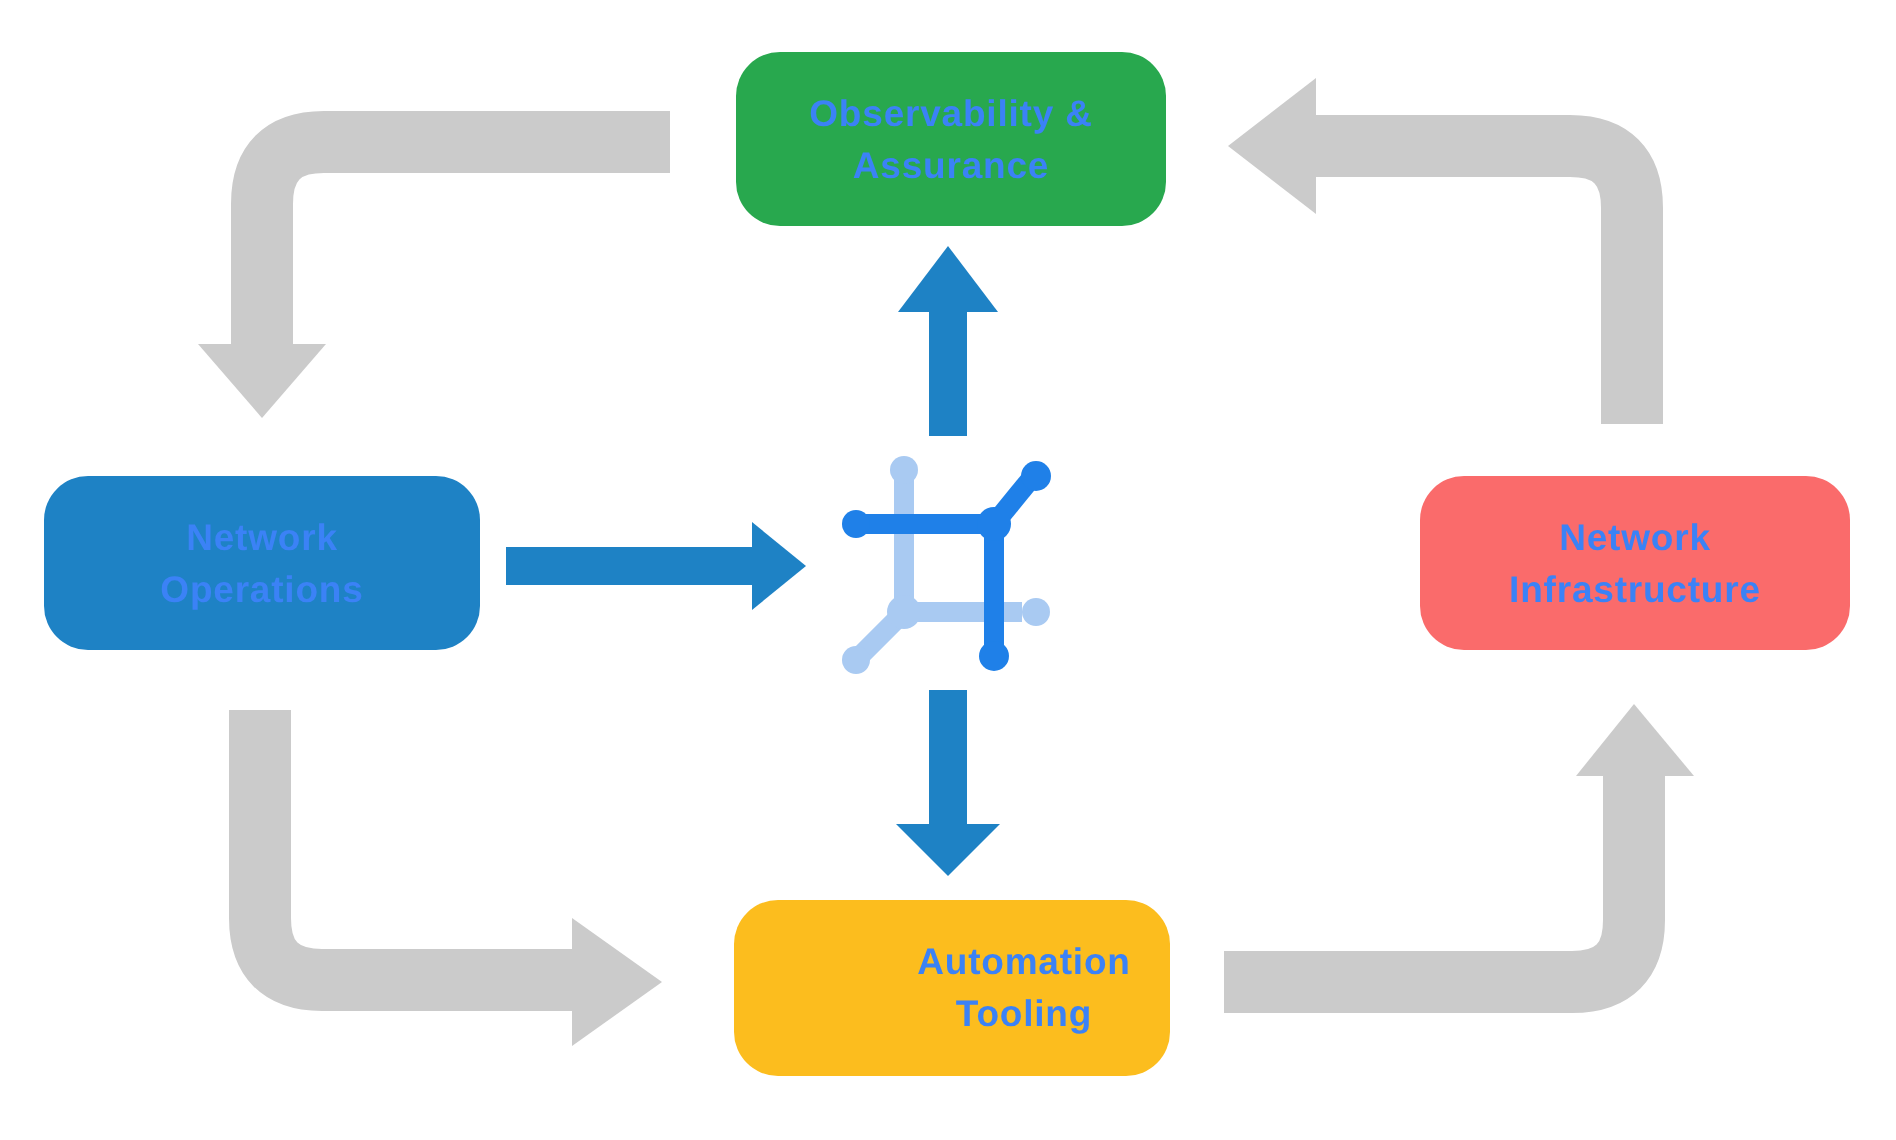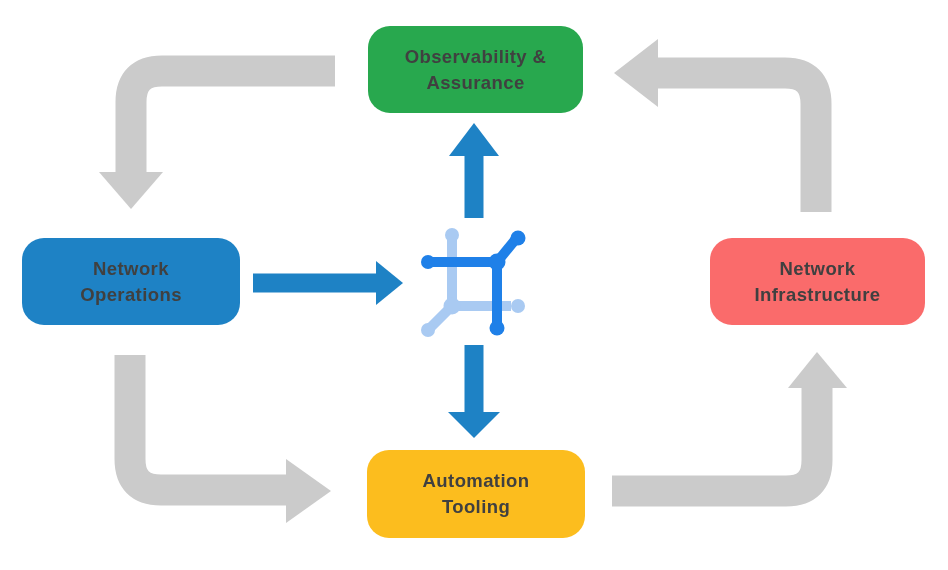--- a/index.html
+++ b/index.html
@@ -19,32 +19,32 @@
     position: absolute;
     left: 0;
     top: 0;
   }
   .node-label {
     position: absolute;
     display: flex;
     align-items: center;
     justify-content: center;
     text-align: center;
-    color: #404040;
+    color: #3b82f6;
     font-size: 18.5px;
     font-weight: 700;
     line-height: 26px;
     letter-spacing: 0.4px;
     white-space: pre-line;
     pointer-events: none;
   }
   .label-observability   { left: 368px; top: 26px;  width: 215px; height: 87px; }
   .label-operations      { left: 22px;  top: 238px; width: 218px; height: 87px; }
   .label-infrastructure  { left: 710px; top: 238px; width: 215px; height: 87px; }
-  .label-automation      { left: 367px; top: 450px; width: 218px; height: 88px; }
+  .label-automation      { left: 367px; top: 450px; width: 218px; height: 88px; padding-left: 36px; }
 </style>
 </head>
 <body>
 
 <div class="canvas">
   <svg width="948" height="570" viewBox="0 0 948 570">
 
     <g>
       <path d="M 335 71 H 162 Q 131 71 131 102 V 173" fill="none" stroke-width="31" stroke="#CBCBCB"></path>
       <polygon points="99,172 163,172 131,209" fill="#CBCBCB"></polygon>

